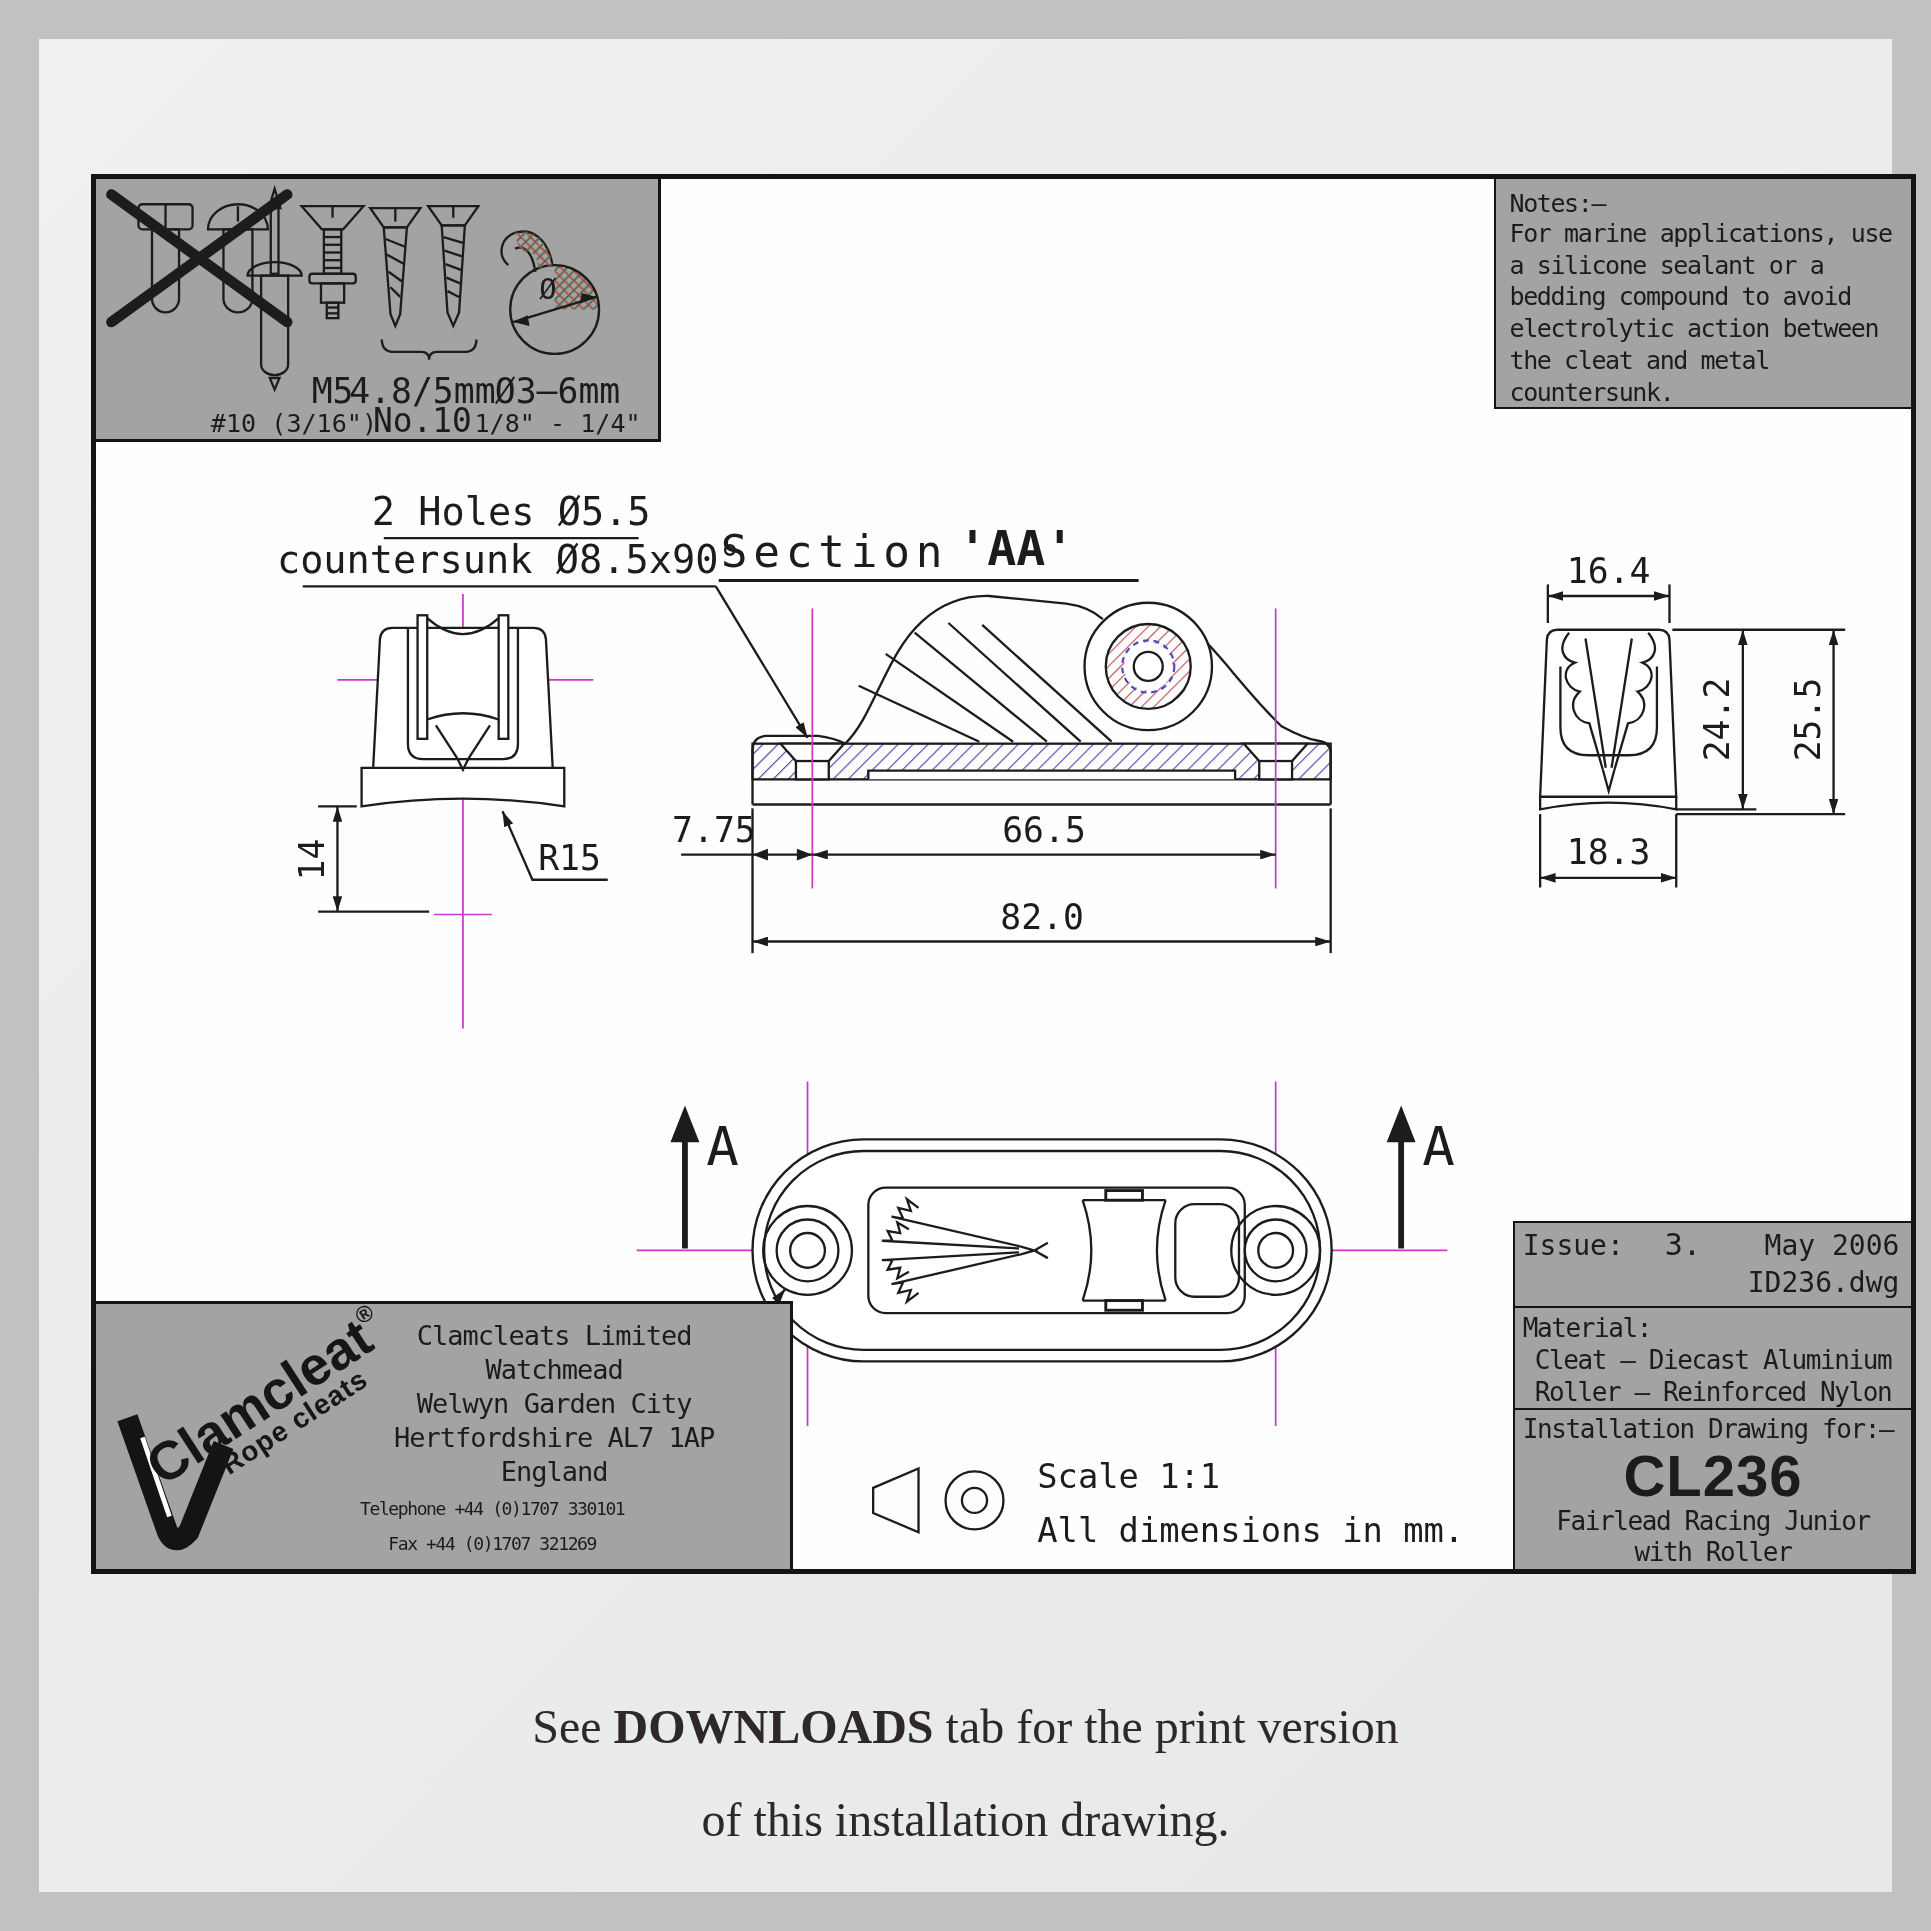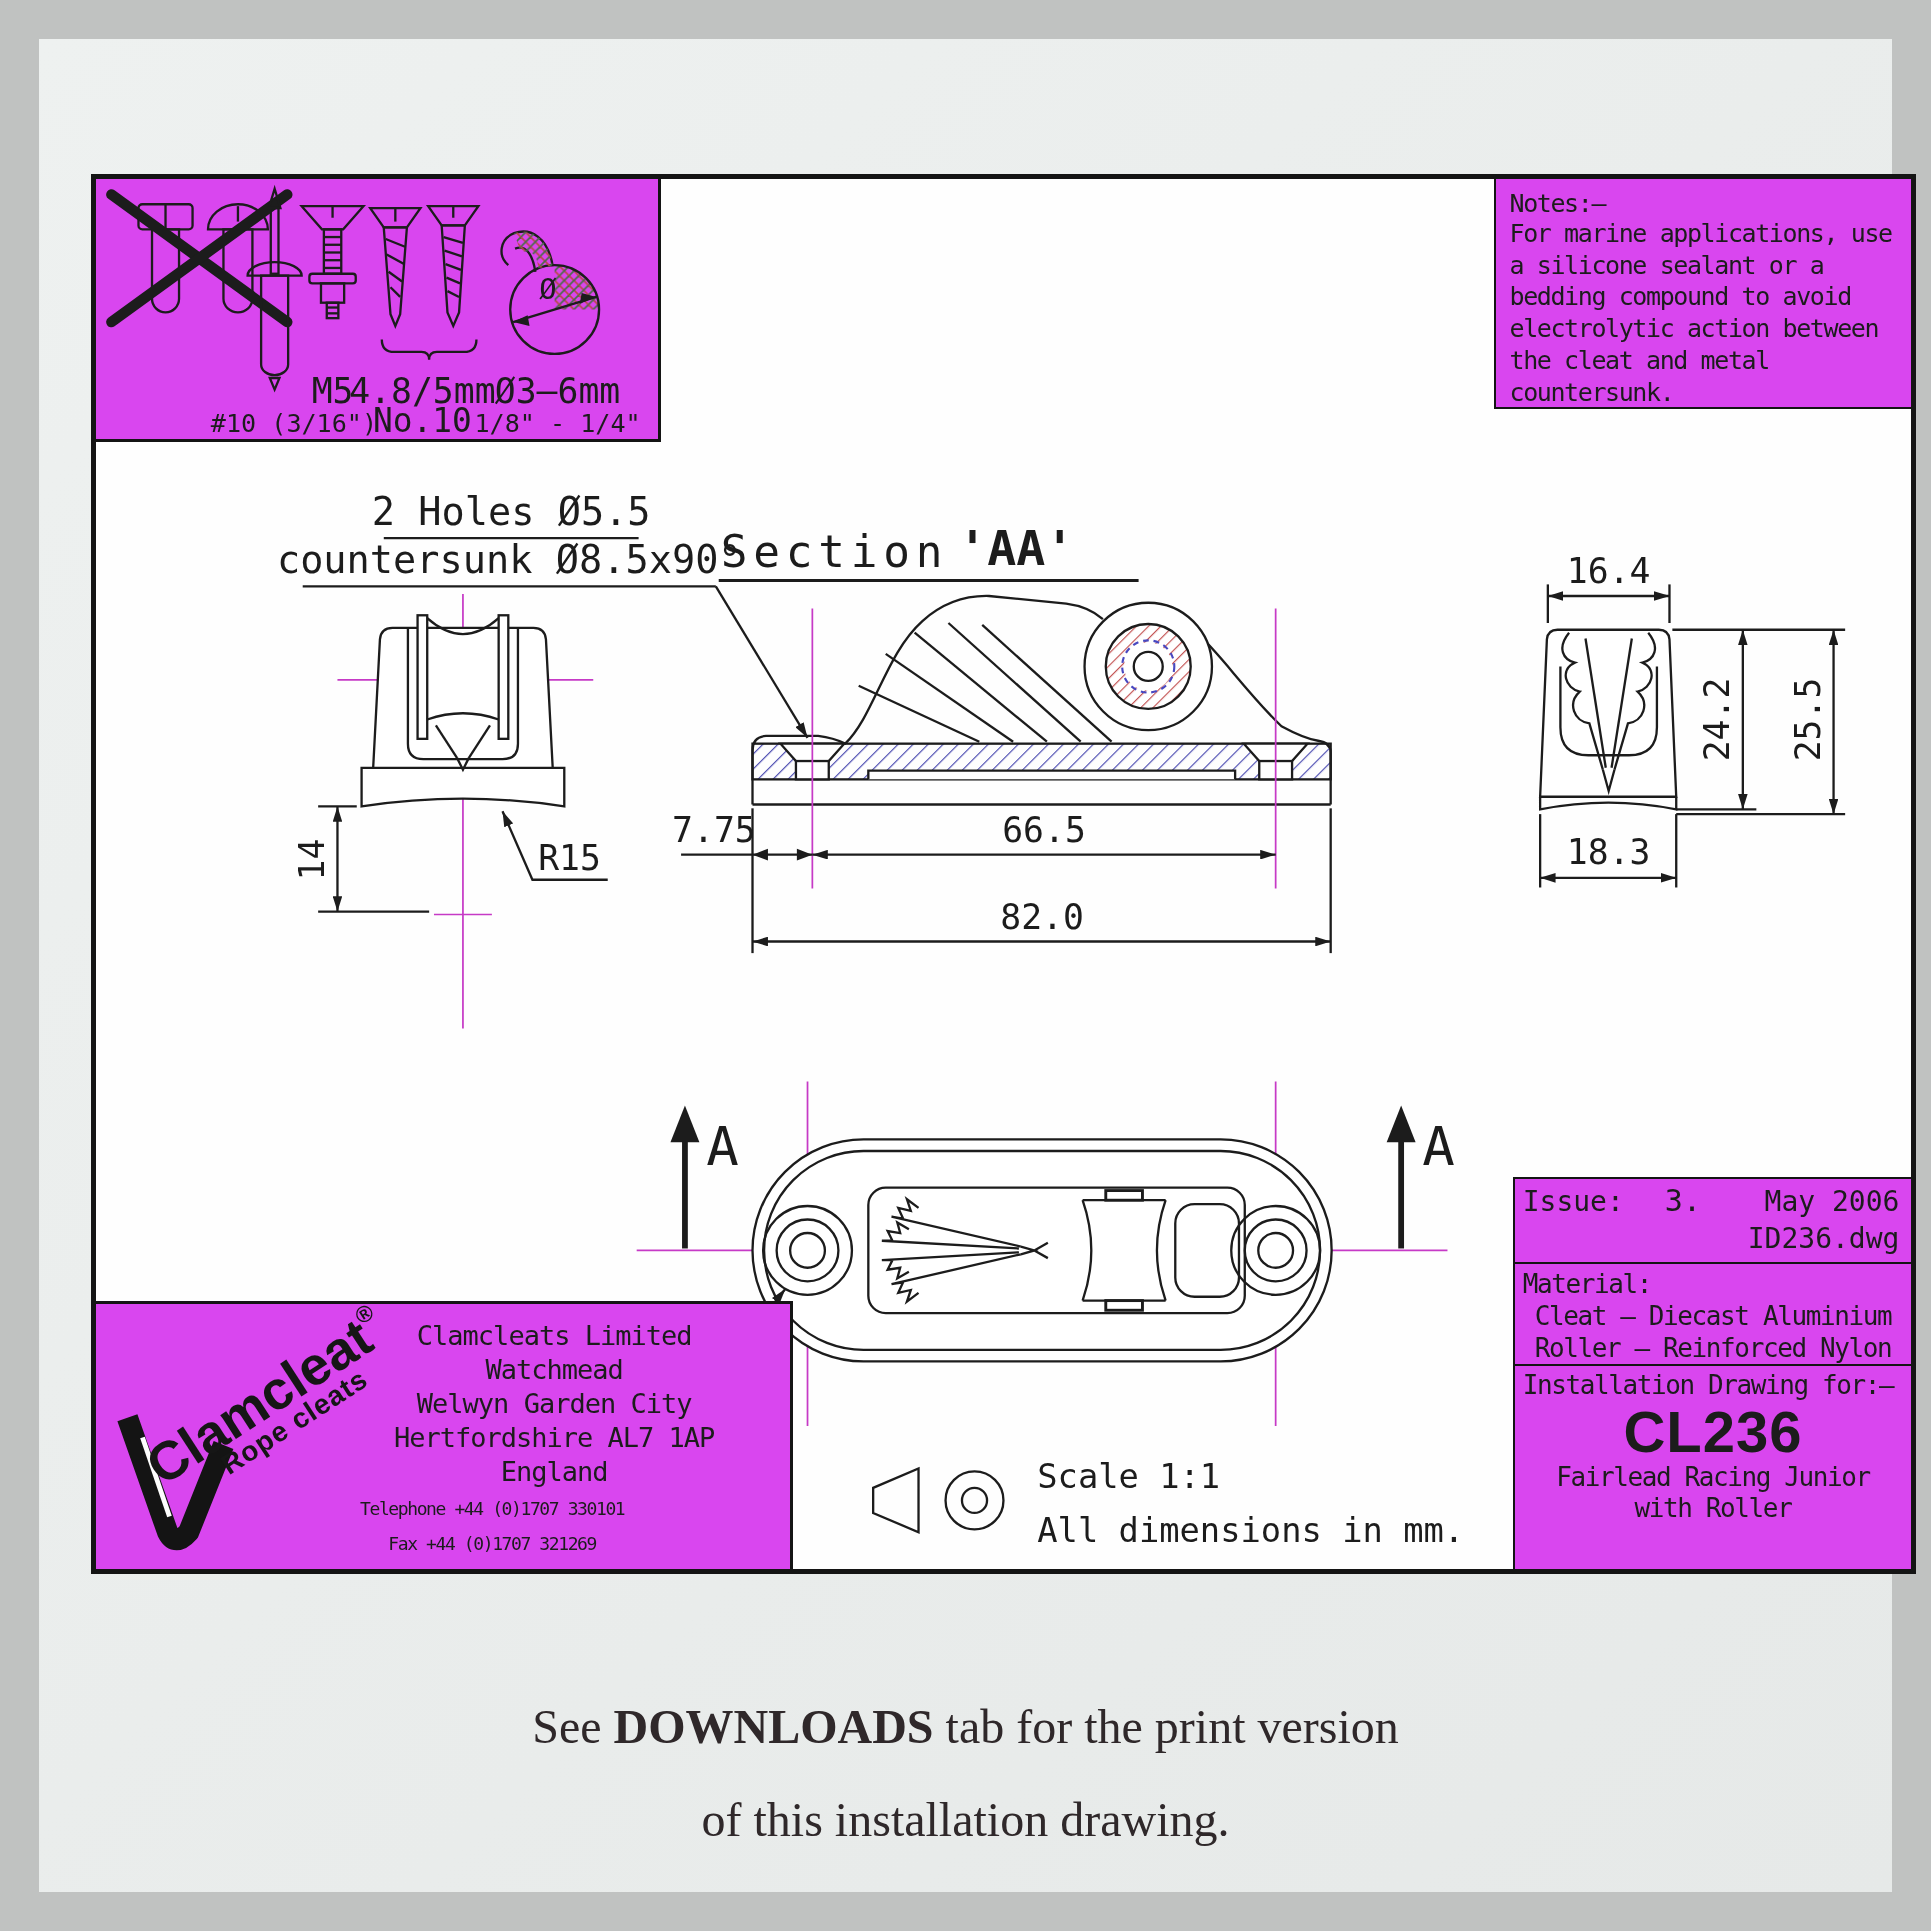--- a/index.html
+++ b/index.html
@@ -3,37 +3,37 @@
 <meta charset="utf-8">
 <style>
   html,body{margin:0;padding:0;background:#9a9a9a;}
   #root{position:relative;width:1931px;height:1931px;background:#c0c2c1;overflow:hidden;
         font-family:"DejaVu Sans Mono", monospace;color:#1c1c1c;}
   #page{position:absolute;left:39px;top:39px;right:39px;bottom:39px;
         background:linear-gradient(135deg,#eef1f0 0%,#e9eceb 60%,#e6e9e8 100%);}
   
   #sheet{position:absolute;left:52px;top:135px;width:1825px;height:1400px;
          border:5.8px solid #141414;background:#fefefe;box-sizing:border-box;}
-  #sheet .box{position:absolute;box-sizing:border-box;background:#d946ef;}
+  #sheet .box{position:absolute;box-sizing:border-box;background:#a3a3a3;}
   #fastener-box{left:0;top:0;width:565px;height:263px;border-right:3.9px solid #141414;border-bottom:3.9px solid #141414;}
   #notes-box{right:0;top:0;width:417px;height:230px;border-left:2.9px solid #141414;border-bottom:2.9px solid #141414;
              padding:9.7px 13.5px;font-size:25px;letter-spacing:-1.4px;line-height:30px;}
   #notes-box .nt{margin-bottom:1.9px;}
   #company-box{left:0;bottom:0;width:697px;height:268px;border-top:3.9px solid #141414;border-right:3.9px solid #141414;}
   #company-address{position:absolute;left:232px;right:9.7px;top:15px;text-align:center;
                    font-size:27px;letter-spacing:-1px;line-height:34px;}
   #company-contact{position:absolute;left:106px;right:7.7px;bottom:7.7px;text-align:center;
                    font-size:18px;letter-spacing:-1.4px;line-height:35px;}
   #logo-wrap{position:absolute;left:5.8px;top:9.7px;width:241px;height:246px;overflow:visible;}
   #logo-text{position:absolute;left:56px;top:124px;transform:rotate(-33deg);transform-origin:0 50%;
              font-family:"Liberation Sans",sans-serif;font-weight:bold;color:#161616;white-space:nowrap;}
   #logo-main{font-size:54px;letter-spacing:0px;}
   #logo-reg{font-size:23px;vertical-align:27px;}
   #logo-sub{font-size:28px;margin-left:62px;margin-top:-9.7px;letter-spacing:1px;}
-  #title-block{right:0;bottom:0;width:398px;height:392px;border-left:2.9px solid #141414;border-top:2.9px solid #141414;}
+  #title-block{right:0;bottom:0;width:398px;height:348px;border-left:2.9px solid #141414;border-top:2.9px solid #141414;}
   .tb-sec{position:relative;box-sizing:border-box;border-bottom:2.9px solid #141414;padding:3.9px 7.7px;}
   #tb-issue{height:85px;font-size:28px;}
   #tb-issue .r1{display:flex;align-items:baseline;}
   #tb-issue .num{margin-left:41px;font-size:30px;}
   #tb-issue .date{margin-left:auto;padding-right:3.9px;}
   #tb-issue .file{text-align:right;padding-right:3.9px;margin-top:3.9px;}
   #tb-material{height:102px;font-size:26px;letter-spacing:-1.4px;line-height:32px;}
   #tb-material .c{text-align:center;}
   #tb-install{height:152px;border-bottom:none;font-size:26px;letter-spacing:-1.4px;}
   #tb-install .pn{font-family:"Liberation Sans",sans-serif;font-weight:bold;font-size:58px;

